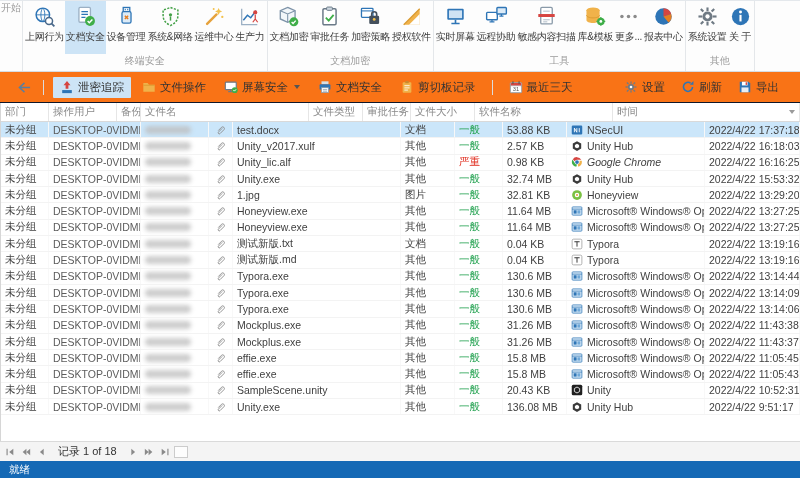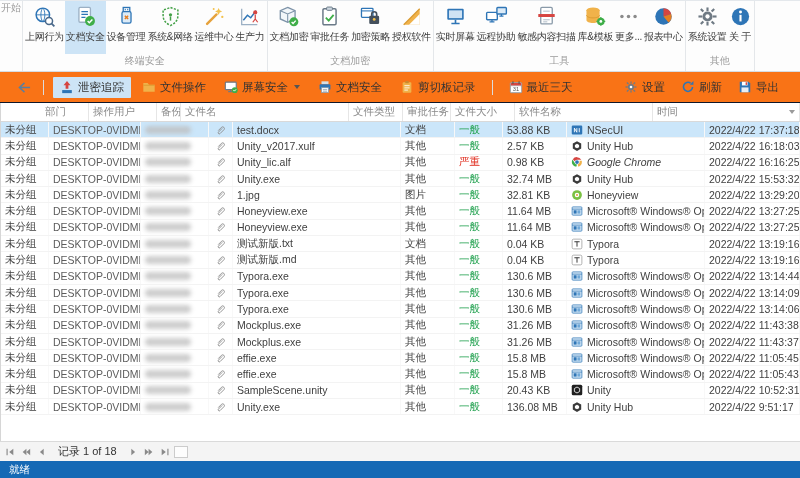--- a/index.html
+++ b/index.html
@@ -415,21 +415,21 @@
               <rect x="4" y="8.5" width="8" height="5.5" fill="#e8eef4"></rect>
             </svg>
           </span>
           <span>导出</span>
         </div>
       </div>
   </div>
 
   <div class="grid">
     <div class="g-head" id="grid-head">
-        <div class="g-hcell" style="flex: 0 0 48px; margin-left: 40px;">
+        <div class="g-hcell" style="flex: 0 0 48px;">
           <span>部门</span>
         </div>
         <div class="g-hcell" style="flex: 0 0 68px;">
           <span>操作用户</span>
         </div>
         <div class="g-hcell" style="flex: 0 0 24px;">
           <span>备份</span>
         </div>
         <div class="g-hcell" style="flex: 0 0 168px;">
           <span>文件名</span>

